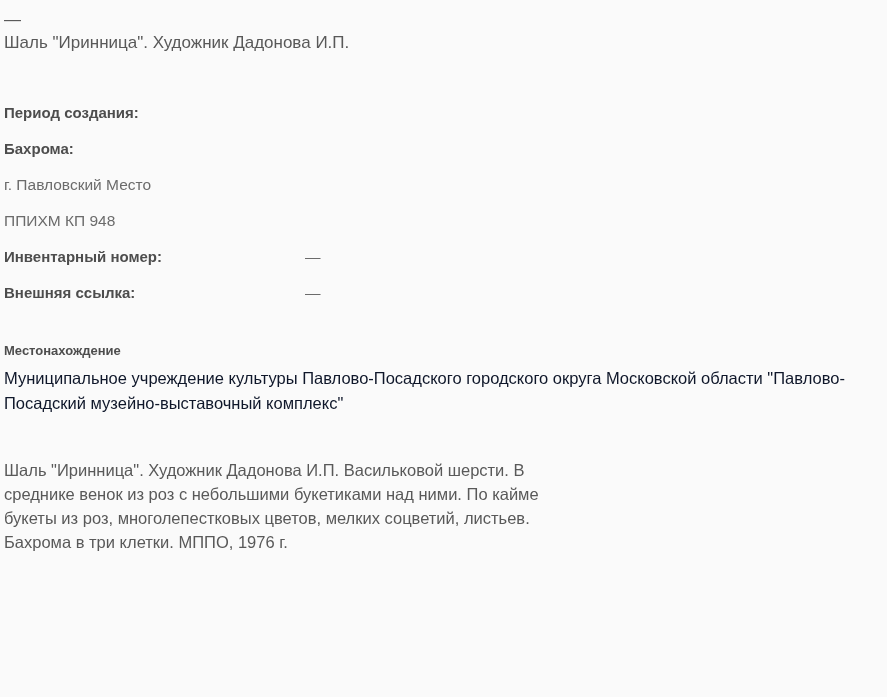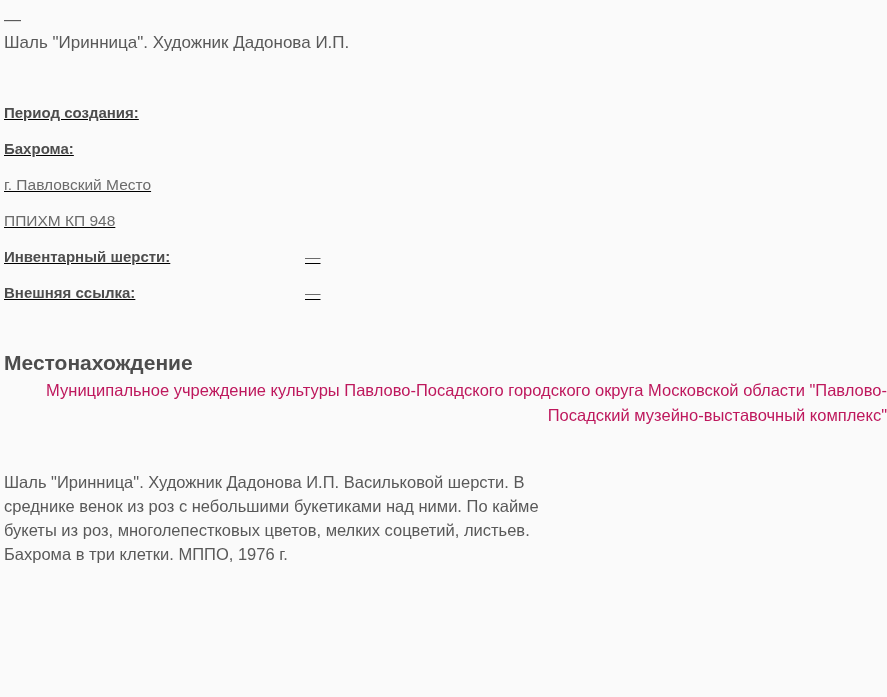--- a/index.html
+++ b/index.html
@@ -32,47 +32,45 @@
   }
   .fields {
     margin-top: 52px;
   }
   .field-row {
     display: grid;
     grid-template-columns: 301px 1fr;
     margin-bottom: 20px;
     font-size: 15px;
     line-height: 16px;
-    text-decoration: underline;
   }
   .field-label {
     font-weight: bold;
     color: #4d4d4d;
   }
   .field-value {
     color: #6b6b6b;
     font-size: 15.5px;
   }
   .location-heading {
-    margin-top: 52px;
-    font-size: 21px;
+    margin-top: 40px;
+    font-size: 13px;
     line-height: 20px;
     font-weight: bold;
     color: #4d4d4d;
   }
   .location-link {
     display: block;
     margin-top: 5px;
     font-size: 16.5px;
     line-height: 25px;
-    color: #be185d;
+    color: #0f172a;
     text-decoration: none;
     max-width: 883px;
     cursor: pointer;
-    text-align: right;
   }
   .description {
     margin-top: 42px;
     font-size: 16.5px;
     line-height: 24px;
     color: #595959;
     max-width: 540px;
   }
 </style>
 </head>
@@ -90,21 +88,21 @@
     <div class="field-row">
       <div class="field-label">Бахрома:</div>
     </div>
     <div class="field-row">
       <div class="field-value">г. Павловский Место</div>
     </div>
     <div class="field-row">
       <div class="field-value">ППИХМ КП 948</div>
     </div>
     <div class="field-row">
-      <div class="field-label">Инвентарный шерсти:</div>
+      <div class="field-label">Инвентарный номер:</div>
       <div class="field-value">—</div>
     </div>
     <div class="field-row">
       <div class="field-label">Внешняя ссылка:</div>
       <div class="field-value">—</div>
     </div>
   </div>
 
   <div class="location-heading">Местонахождение</div>
   <a class="location-link" href="#">Муниципальное учреждение культуры Павлово-Посадского городского округа Московской области "Павлово-Посадский музейно-выставочный комплекс"</a>

